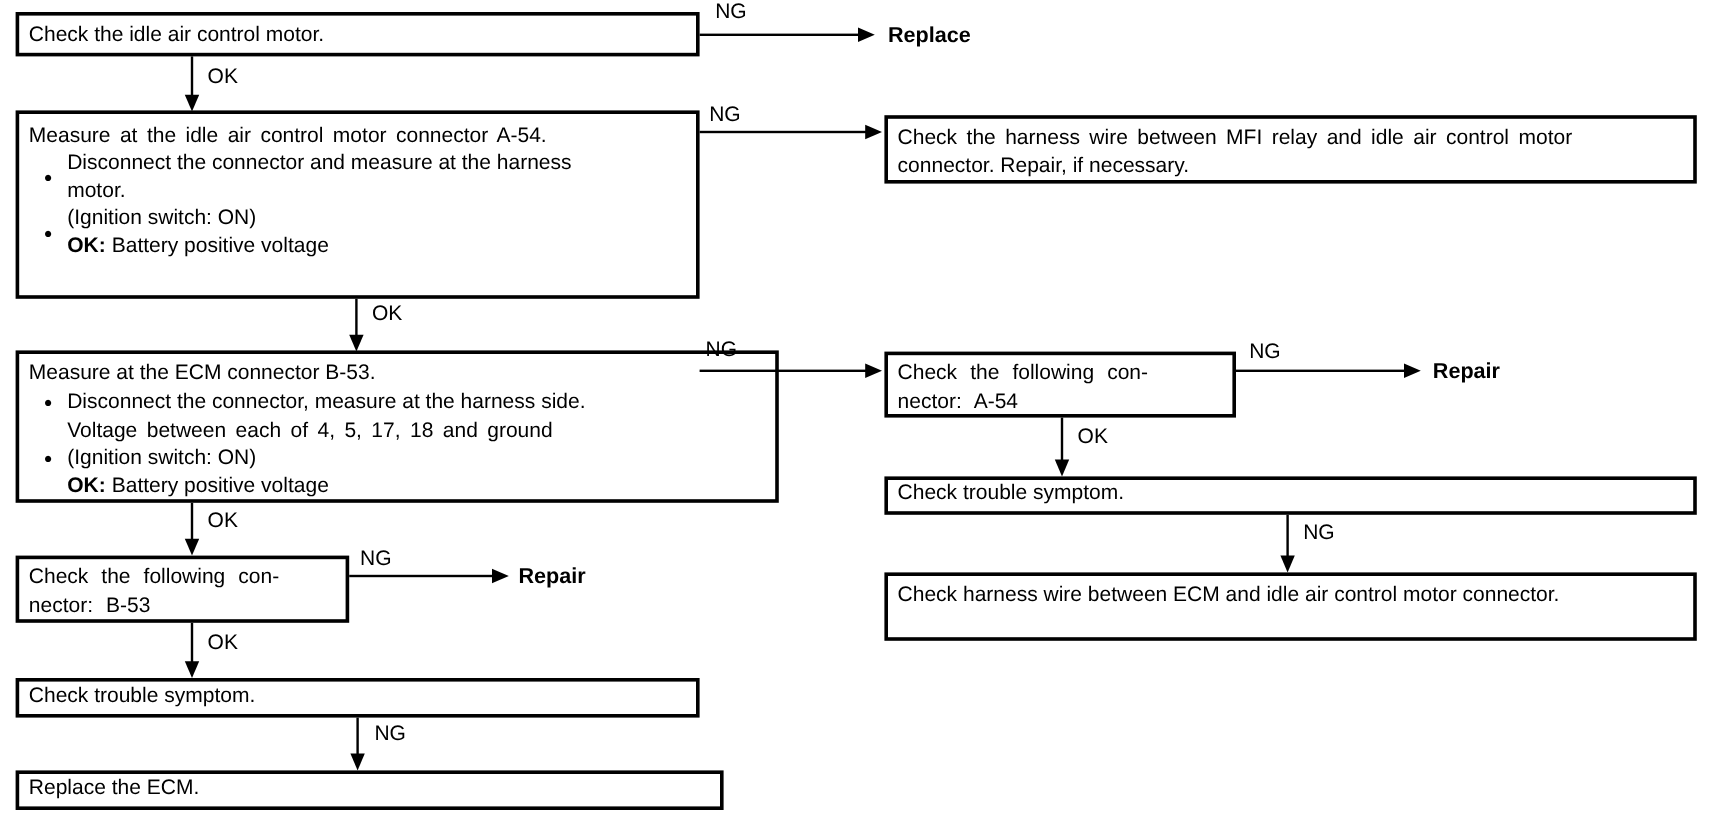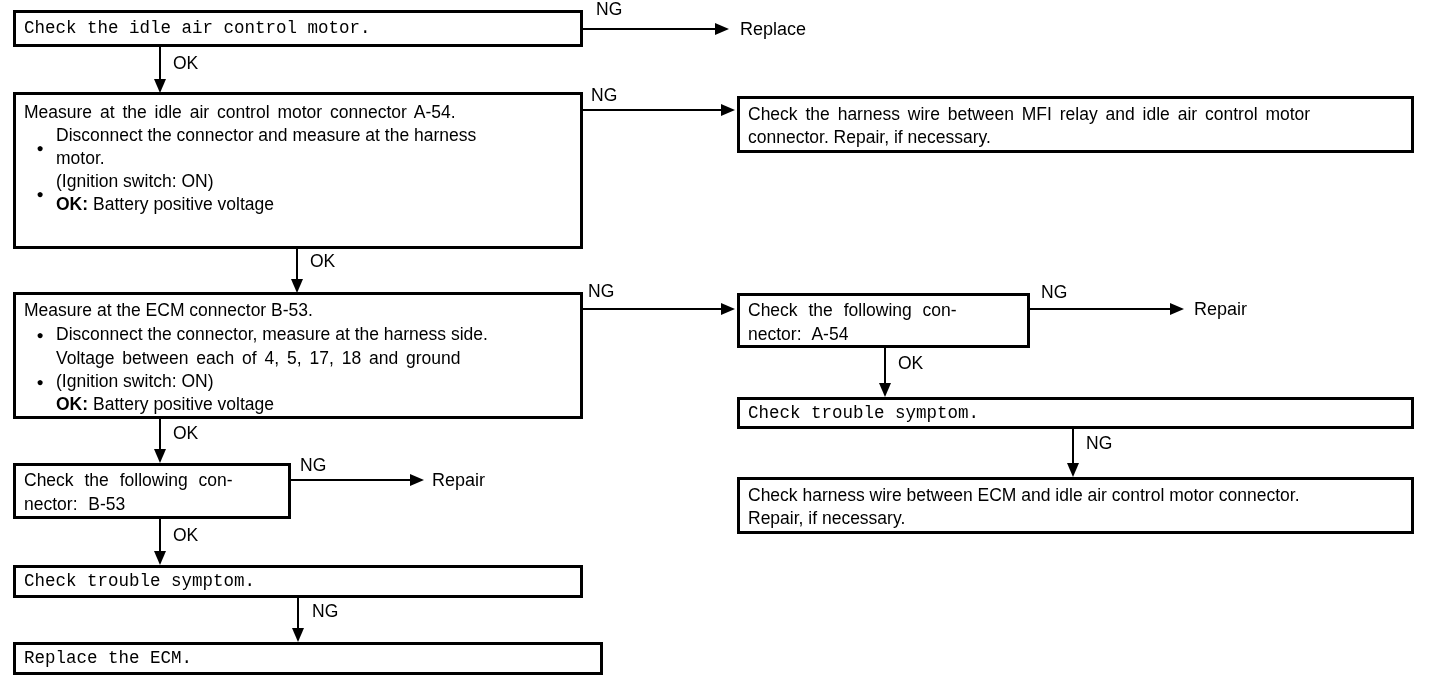--- a/index.html
+++ b/index.html
@@ -4,32 +4,32 @@
 <style>
   html,body{margin:0;padding:0;background:#ffffff;}
   .stage{
     position:relative;width:1440px;height:682px;background:#ffffff;
     font-family:"Liberation Sans", sans-serif;color:#000;overflow:hidden;
   }
   .box{
     position:absolute;border:3px solid #000;background:#fff;box-sizing:border-box;
     font-size:17.5px;line-height:23px;padding:4px 8px;
   }
-  .cv{display:flex;align-items:center;font-family:Liberation Mono, monospace;}
+  .cv{display:flex;align-items:flex-end;}
   .boldbox{font-weight:400;word-spacing:6px;line-height:24px;padding-top:2px;}
   .hline{position:absolute;height:2px;background:#000;}
   .vline{position:absolute;width:2px;background:#000;}
   .arr-r{position:absolute;width:0;height:0;
     border-top:6px solid transparent;border-bottom:6px solid transparent;
     border-left:14px solid #000;}
   .arr-d{position:absolute;width:0;height:0;
     border-left:6px solid transparent;border-right:6px solid transparent;
     border-top:14px solid #000;}
   .lbl{position:absolute;font-size:17.5px;line-height:18px;}
-  .term{position:absolute;font-size:18px;font-weight:400;line-height:19px;}
+  .term{position:absolute;font-size:18px;font-weight:700;line-height:19px;}
   .bullet-row{display:flex;align-items:center;}
   .bullet{flex:none;width:32px;text-align:center;}
   .bullet::before{content:"\25CF";font-size:12px;}
   .btext{flex:1;}
   .bold{font-weight:700;margin-right:5px;}
   .spread{word-spacing:3px;}
 </style>
 </head>
 <body>
 
@@ -52,21 +52,21 @@
       <span class="bullet"></span>
       <div class="btext">
         <div>(Ignition switch: ON)</div>
         <div>
           <span class="bold">OK:</span><span>Battery positive voltage</span>
         </div>
       </div>
     </div>
   </div>
 
-  <div class="box" style="left:13px;top:292px;width:570px;height:127px;padding-top:4px">
+  <div class="box" style="left:13px;top:292px;width:636px;height:127px;padding-top:4px">
     <div>Measure at the ECM connector B-53.</div>
     <div class="bullet-row">
       <span class="bullet"></span>
       <div class="btext">
         <div>Disconnect the connector, measure at the harness side.</div>
       </div>
     </div>
     <div class="bullet-row">
       <span class="bullet"></span>
       <div class="btext">
@@ -101,21 +101,20 @@
     <div>Check the following con-</div>
     <div>nector: A-54</div>
   </div>
 
   <div class="box cv" style="left:737px;top:397px;width:677px;height:32px">
     <span>Check trouble symptom.</span>
   </div>
 
   <div class="box" style="left:737px;top:477px;width:677px;height:57px">
     <div>Check harness wire between ECM and idle air control motor connector.</div>
-    <div>Repair, if necessary.</div>
   </div>
 
   <div class="lbl" style="left:596px;top:0px">NG</div>
   <div class="hline" style="left:583px;top:28px;width:133px"></div>
   <div class="arr-r" style="left:715px;top:23px"></div>
   <div class="term" style="left:740px;top:20px">Replace</div>
 
   <div class="vline" style="left:159px;top:47px;height:33px"></div>
   <div class="arr-d" style="left:154px;top:79px"></div>
   <div class="lbl" style="left:173px;top:54px">OK</div>

